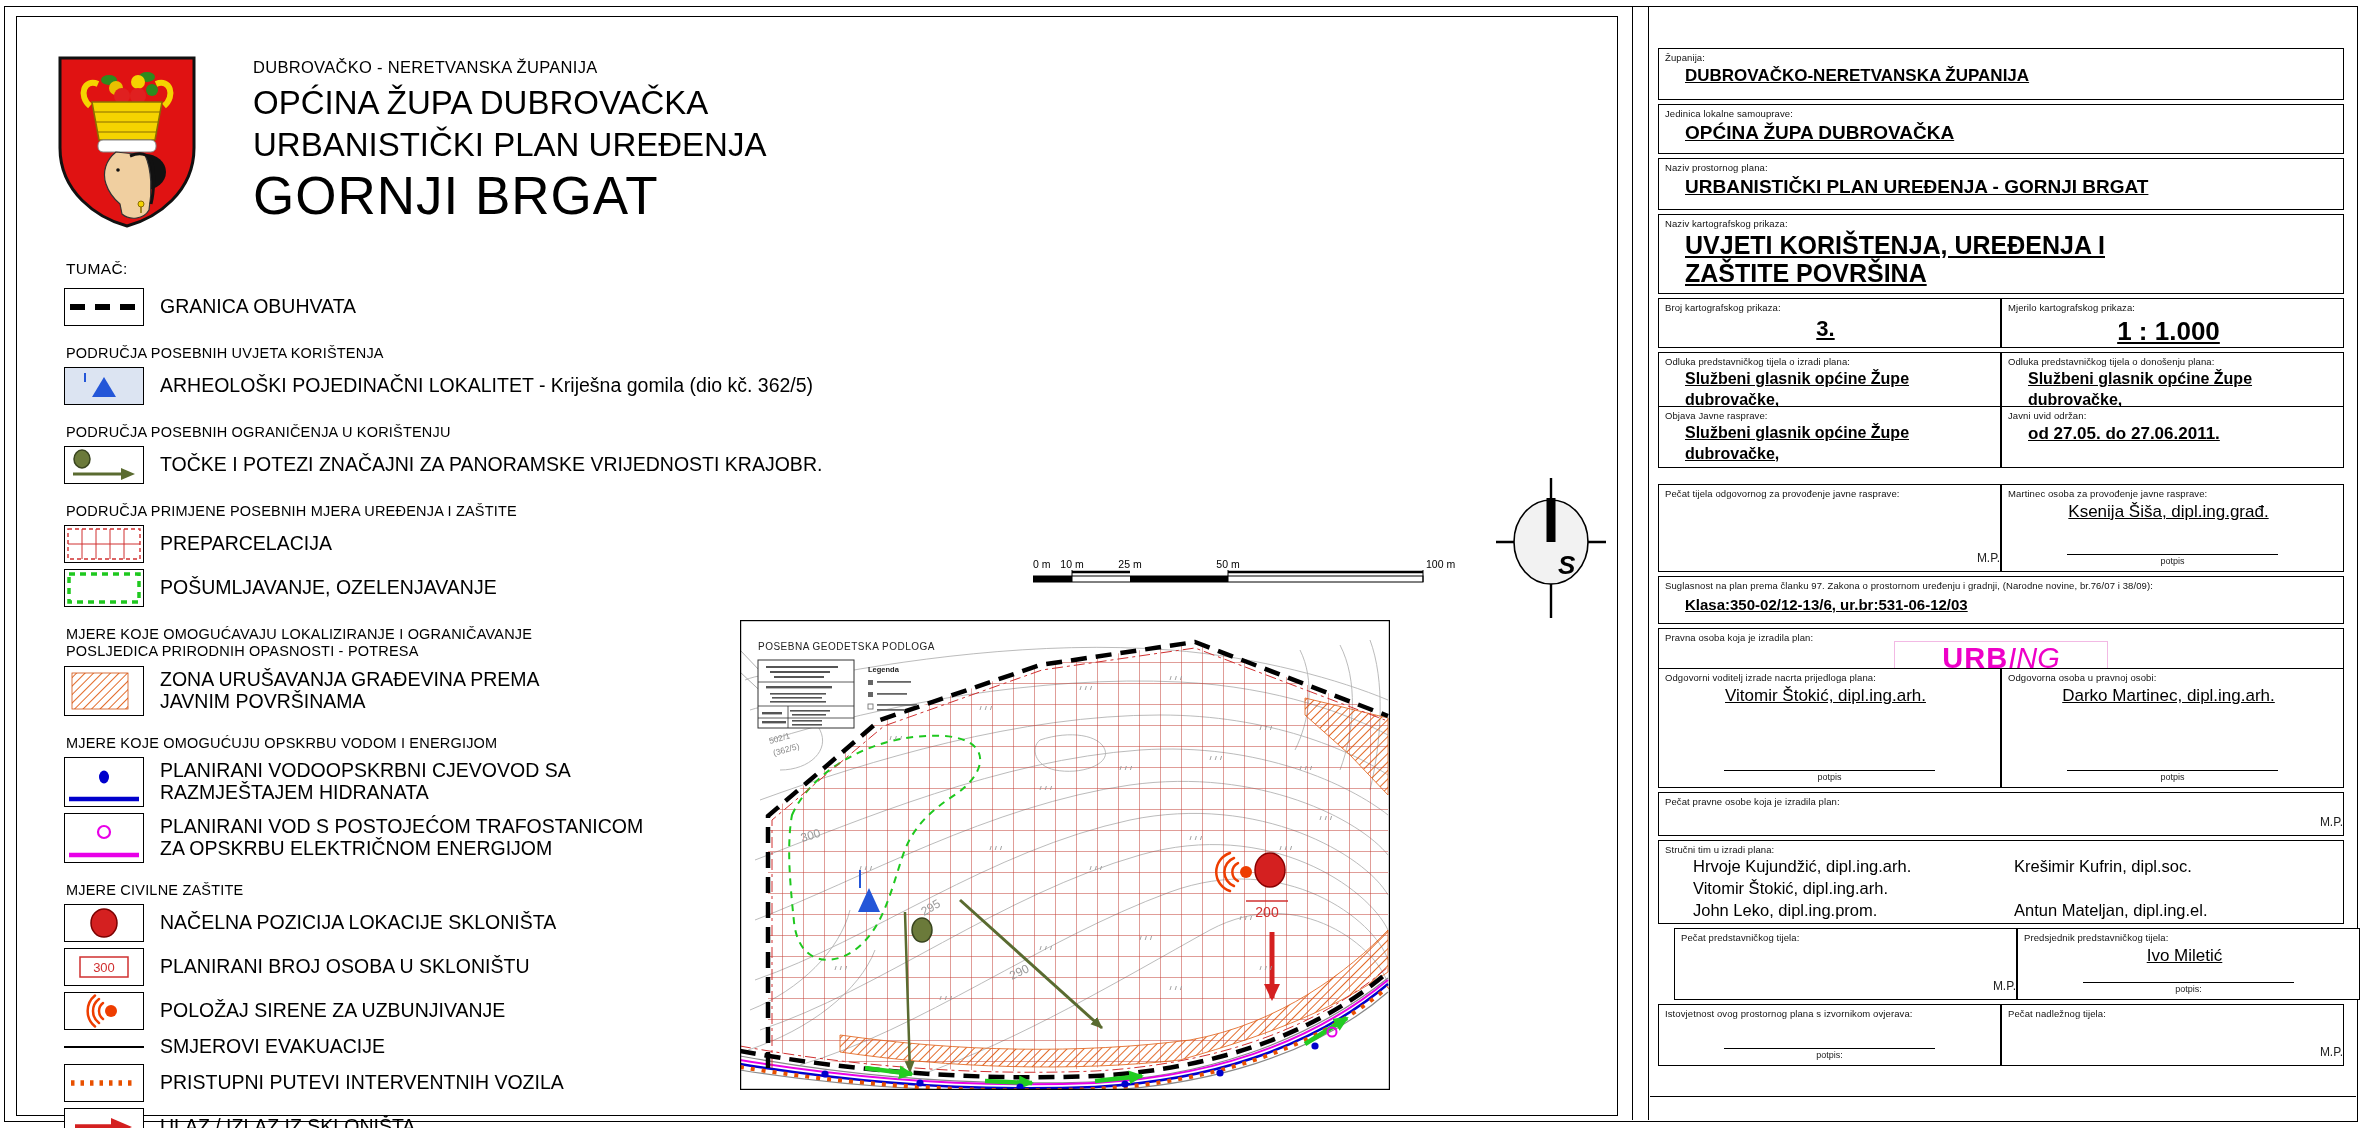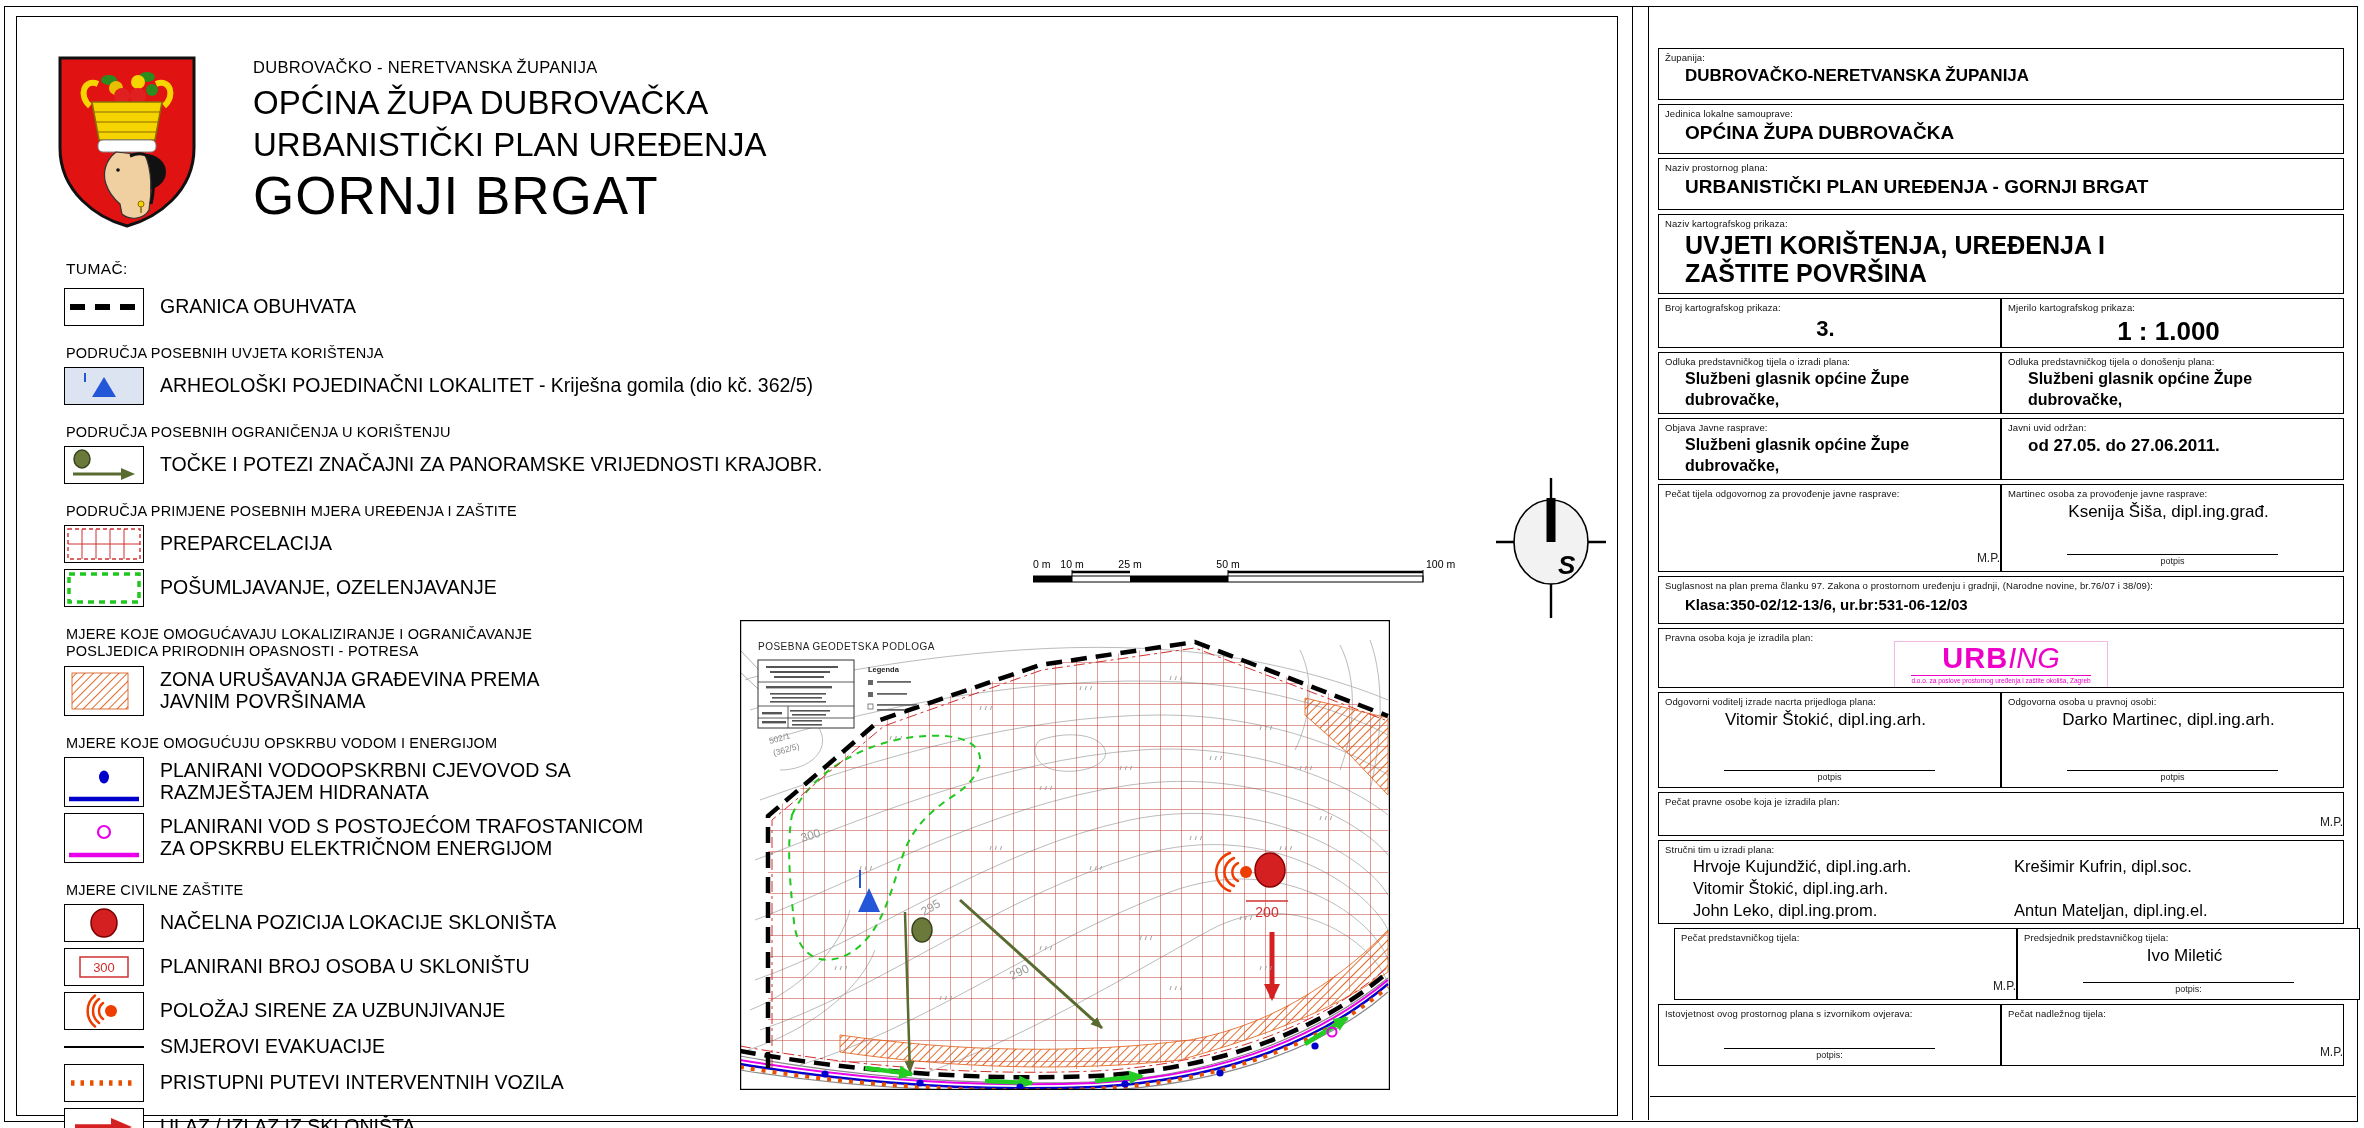--- a/index.html
+++ b/index.html
@@ -22,21 +22,21 @@
   
   #mapbox{position:absolute;left:740px;top:620px;width:650px;height:470px;}
   #scalebar{position:absolute;left:1033px;top:556px;}
   #compass{position:absolute;left:1496px;top:478px;}
   
   .fold{position:absolute;top:6px;height:1114px;border-left:1.4px solid #000;}
   
   .tb-row{position:absolute;left:1658px;width:686px;display:flex;}
   .tb-cell{flex:1;position:relative;border:1.6px solid #000;background:#fff;overflow:hidden;}
   .tb-label{position:absolute;left:6px;top:3px;font-size:9.5px;color:#111;white-space:nowrap;letter-spacing:.1px;}
-  .tb-value{padding:16px 8px 2px 26px;font-size:16px;font-weight:bold;white-space:pre-line;line-height:1.3;}
+  .tb-value{padding:16px 8px 2px 26px;font-size:16px;font-weight:bold;white-space:pre-line;line-height:1.3;text-decoration:underline;}
   .tb-mp{position:absolute;left:0;right:0;bottom:6px;text-align:right;font-size:12px;color:#222;}
   .tb-sig{position:absolute;left:19%;right:19%;bottom:5px;border-top:1.2px solid #000;text-align:center;font-size:9px;padding-top:1px;color:#222;}
   [data-cell="zupanija"] .tb-value{font-size:17px;}
   [data-cell="jls"] .tb-value{font-size:19px;}
   [data-cell="naziv_plana"] .tb-value{font-size:19px;}
   [data-cell="naziv_prikaza"] .tb-value{font-size:25px;line-height:1.1;padding-top:17px;}
   [data-cell="broj"] .tb-value{font-size:22px;text-align:center;padding-left:0;}
   [data-cell="mjerilo"] .tb-value{font-size:26px;text-align:center;padding-left:0;}
   [data-cell="uvid"] .tb-value{font-size:17px;}
   [data-cell="suglasnost"] .tb-value{font-size:15px;font-weight:bold;padding-top:18px;}
@@ -437,21 +437,21 @@
           <div class="tb-label">Odluka predstavničkog tijela o izradi plana:</div>
           <div class="tb-value">Službeni glasnik općine Župe dubrovačke,
 br.: 2/09</div>
         </div>
         <div class="tb-cell" data-cell="odluka_donosenje">
           <div class="tb-label">Odluka predstavničkog tijela o donošenju plana:</div>
           <div class="tb-value">Službeni glasnik općine Župe dubrovačke,
 br.: 5/12</div>
         </div>
       </div>
-      <div class="tb-row" style="top: 418px; height: 62px;">
+      <div class="tb-row" style="top: 406px; height: 62px;">
         <div class="tb-cell" data-cell="objava">
           <div class="tb-label">Objava Javne rasprave:</div>
           <div class="tb-value">Službeni glasnik općine Župe dubrovačke,
 11. svibnja 2011.</div>
         </div>
         <div class="tb-cell" data-cell="uvid">
           <div class="tb-label">Javni uvid održan:</div>
           <div class="tb-value">od 27.05. do 27.06.2011.</div>
         </div>
       </div>
@@ -476,21 +476,21 @@
         <div class="tb-cell" data-cell="pravna_osoba">
           <div class="tb-label">Pravna osoba koja je izradila plan:</div>
           <div class="urbing-wrap">
             <div class="urbing">
            <div class="urbing-line1"><span class="urbing-p1">URB</span><span class="urbing-p2">ING</span></div>
            <div class="urbing-tag">d.o.o. za poslove prostornog uređenja i zaštite okoliša, Zagreb</div>
             </div>
           </div>
         </div>
       </div>
-      <div class="tb-row" style="top: 692px; height: 96px;">
+      <div class="tb-row" style="top: 668px; height: 120px;">
         <div class="tb-cell" data-cell="voditelj">
           <div class="tb-label">Odgovorni voditelj izrade nacrta prijedloga plana:</div>
           <div class="tb-value">Vitomir Štokić, dipl.ing.arh.</div>
           <div class="tb-sig">potpis</div>
         </div>
         <div class="tb-cell" data-cell="odgovorna_pravna">
           <div class="tb-label">Odgovorna osoba u pravnoj osobi:</div>
           <div class="tb-value">Darko Martinec, dipl.ing.arh.</div>
           <div class="tb-sig">potpis</div>
         </div>

